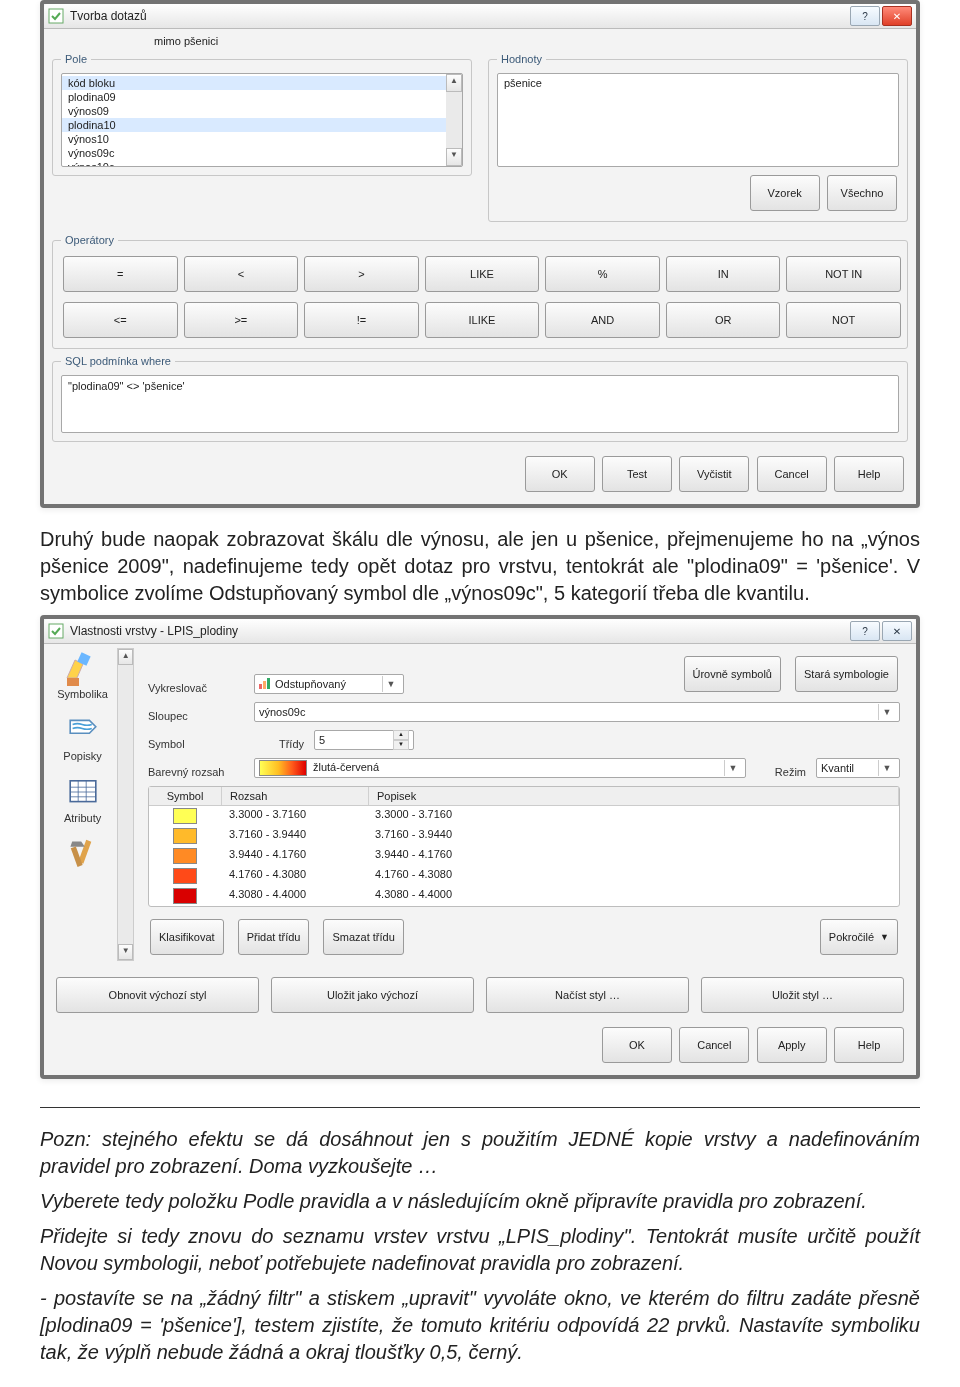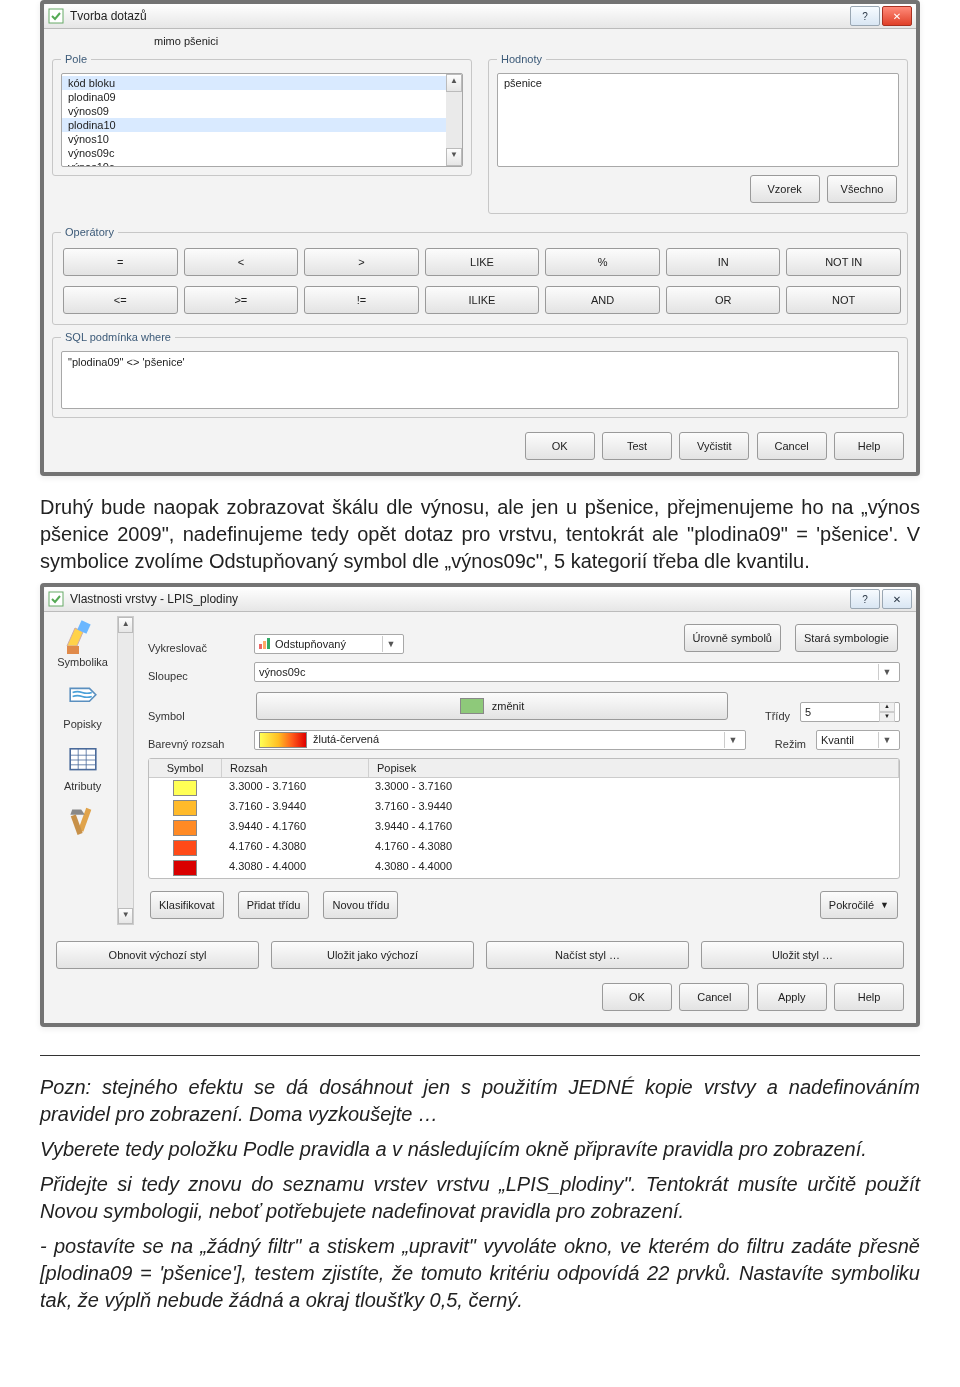--- a/index.html
+++ b/index.html
@@ -99,21 +99,21 @@
     line-height: 12px;
     color: #555;
   }
   .scrollthumb { flex:1; }
   
   .btn {
     display: inline-flex;
     align-items: center;
     justify-content: center;
     min-width: 70px;
-    height: 28px;
+    height: 36px;
     padding: 0 8px;
     margin: 2px;
     font-size: 11px;
     border: 1px solid #9a9a9a;
     border-radius: 3px;
     background: linear-gradient(#fcfcfc,#e3e3e3);
     color: #222;
     box-sizing: border-box;
   }
   .opgrid {
@@ -402,24 +402,20 @@
       <div class="frow">
         <div class="lab">Sloupec</div>
         <div class="combo wide">
           <span>výnos09c</span>
           <span class="arrow">▼</span>
         </div>
       </div>
 
       <div class="frow">
         <div class="lab">Symbol</div>
-        <span class="btn wide" style="justify-content:center;">
-          <span class="swatch" style="background:#8ec97a;margin-right:8px;"></span>
-          <span>změnit</span>
-        </span>
         <div class="lab" style="width:50px;text-align:right;">Třídy</div>
         <div class="spinner" style="width:100px;">
           <span>5</span>
           <span class="spins">
                 <span>▲</span>
                 <span>▼</span>
               </span>
         </div>
       </div>
 
@@ -465,21 +461,21 @@
         <div class="trow">
               <div class="c1"><span class="swatch" style="background:#d90000"></span></div>
               <div class="c2">4.3080 - 4.4000</div>
               <div class="c3">4.3080 - 4.4000</div>
             </div>
       </div>
 
       <div class="frow" style="margin-top:10px;">
         <span class="btn">Klasifikovat</span>
         <span class="btn">Přidat třídu</span>
-        <span class="btn">Novou třídu</span>
+        <span class="btn">Smazat třídu</span>
         <div style="flex:1;"></div>
         <span class="btn">
           <span>Pokročilé</span>
           <span style="margin-left:6px;font-size:9px;">▼</span>
         </span>
       </div>
     </div>
   </div>
 
   <div style="display:flex;gap:8px;padding:4px 10px;">

